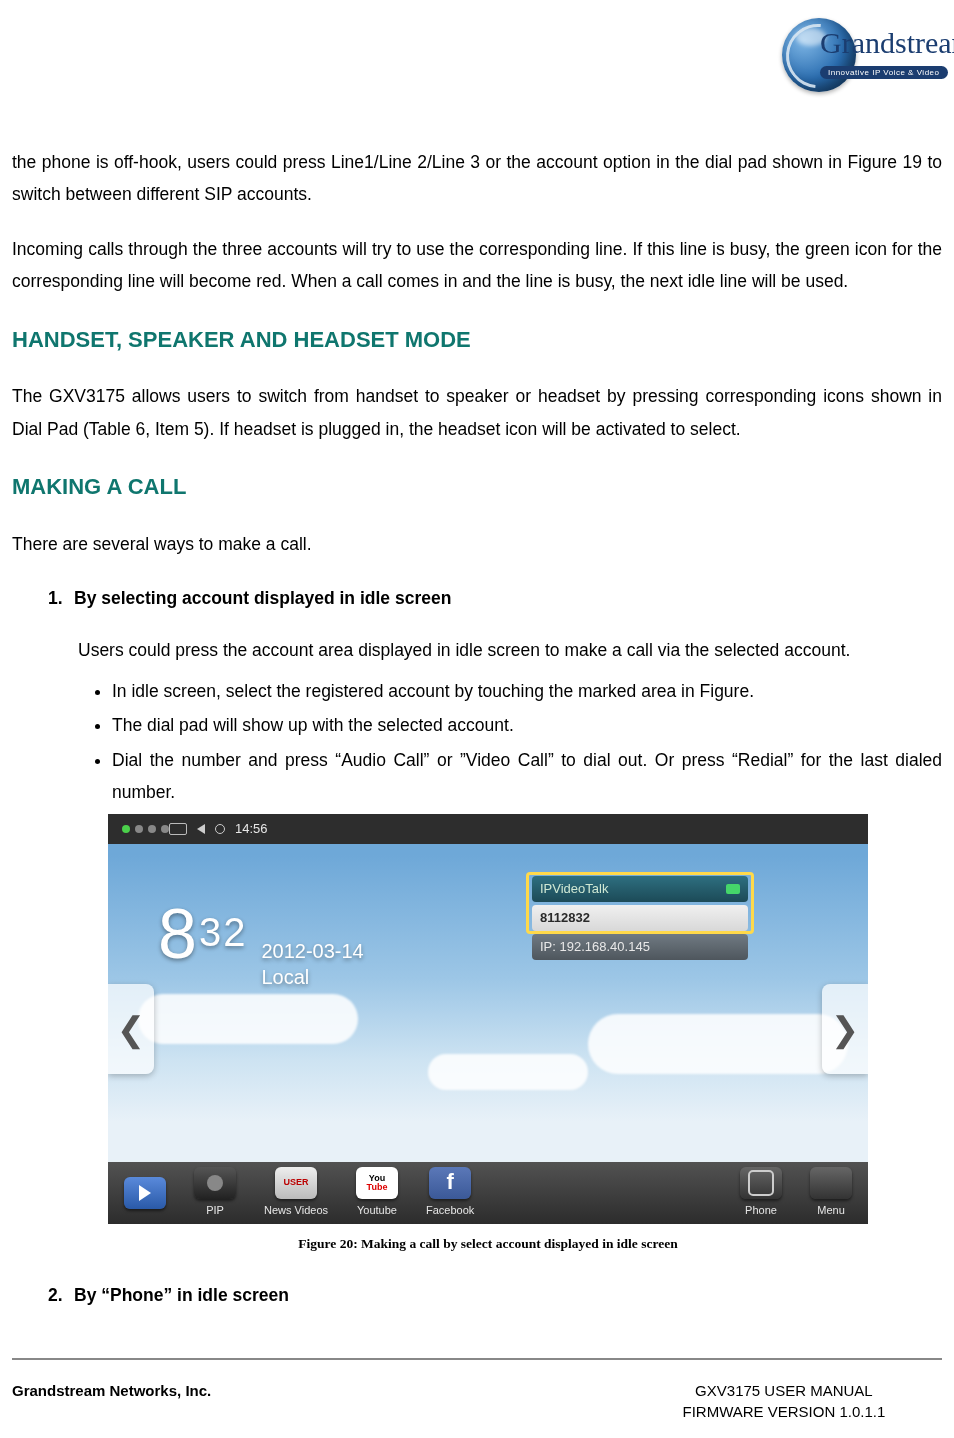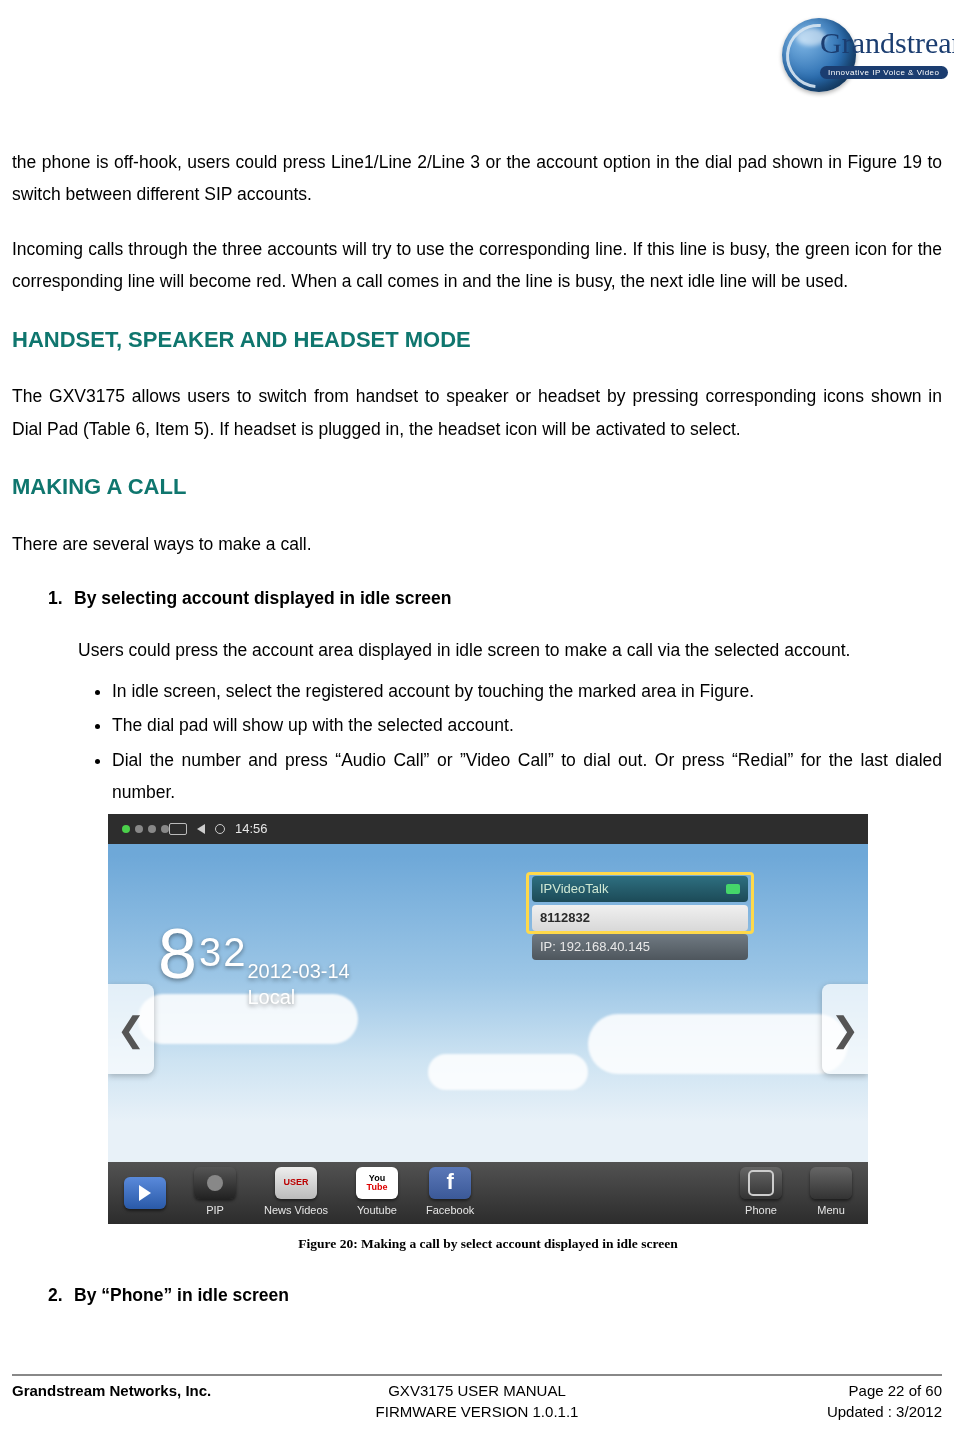--- a/index.html
+++ b/index.html
@@ -147,21 +147,21 @@
   .idle-screen .sky{
     position:absolute;top:30px;left:0;right:0;bottom:62px;
   }
   .sky .cloud{
     position:absolute;background:rgba(255,255,255,.85);border-radius:40px;filter:blur(1px);
   }
   .sky .cloud.c1{width:220px;height:50px;top:150px;left:30px;}
   .sky .cloud.c2{width:260px;height:60px;top:170px;right:20px;}
   .sky .cloud.c3{width:160px;height:36px;top:210px;left:320px;}
   .idle-screen .clock{
-    position:absolute;top:76px;left:50px;color:#fff;display:flex;align-items:flex-end;text-shadow:0 2px 4px rgba(0,0,0,.4);
+    position:absolute;top:56px;left:50px;color:#fff;display:flex;align-items:flex-end;gap:14px;text-shadow:0 2px 4px rgba(0,0,0,.4);
   }
   .clock .big{font-size:70px;font-weight:300;letter-spacing:2px;}
   .clock .big .min{font-size:40px;vertical-align:12px;}
   .clock .date{font-size:20px;line-height:1.3;margin-bottom:10px;}
   .idle-screen .arrow{
     position:absolute;top:170px;width:46px;height:90px;background:rgba(255,255,255,.7);border-radius:8px;display:flex;align-items:center;justify-content:center;color:#555;font-size:34px;box-shadow:0 2px 6px rgba(0,0,0,.25);
   }
   .idle-screen .arrow.left{left:0;border-top-left-radius:0;border-bottom-left-radius:0;}
   .idle-screen .arrow.right{right:0;border-top-right-radius:0;border-bottom-right-radius:0;}
   .account-box{
@@ -195,21 +195,21 @@
   .dock .spacer{flex:1;}
   .dock .phone .ico{background:linear-gradient(#666,#333);color:#ddd;}
   .dock .phone .ico::before{content:"";width:22px;height:22px;border:2px solid #ccc;border-radius:5px;}
   .dock .menu .ico{background:linear-gradient(#666,#333);display:grid;grid-template-columns:repeat(2,8px);grid-template-rows:repeat(2,8px);gap:3px;padding:5px;}
   .dock .menu .ico span{background:#cfcfcf;border-radius:1px;}
   .figcaption{
     text-align:center;font-size:13.5px;font-weight:bold;margin:8px 0 22px 0;font-family:Liberation Serif, serif;
   }
   .footer{
     position:absolute;bottom:16px;left:12px;right:12px;
-    border-top:2px solid #888;padding-top:4px;
+    border-top:2px solid #888;padding-top:20px;
     display:flex;justify-content:space-between;font-size:15px;
   }
   .footer .col{line-height:1.4;}
   .footer .c1{font-weight:bold;width:33%;}
   .footer .c2{width:34%;text-align:center;}
   .footer .c3{width:33%;text-align:right;}
 </style>
 </head>
 <body>
 
@@ -338,19 +338,15 @@
       </li>
     </ol>
   </div>
 
   <div class="footer">
     <div class="col c1">Grandstream Networks, Inc.</div>
     <div class="col c2">
       <div>GXV3175 USER MANUAL</div>
       <div>FIRMWARE VERSION 1.0.1.1</div>
     </div>
-    <div class="col c3">
-      <div>Page 22 of 60</div>
-      <div>Updated : 3/2012</div>
-    </div>
   </div>
 
 </div>
 
 </body></html>

